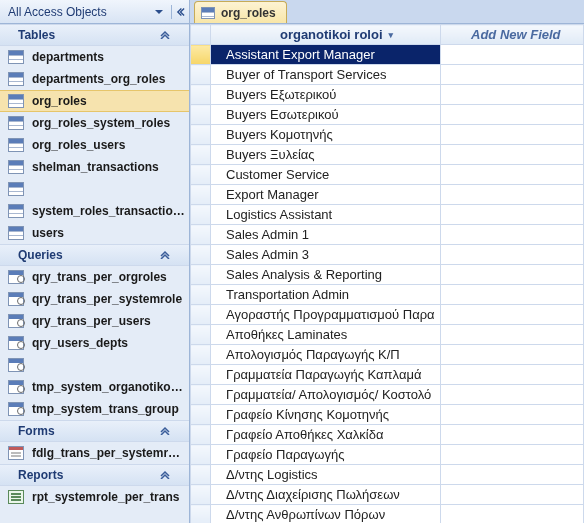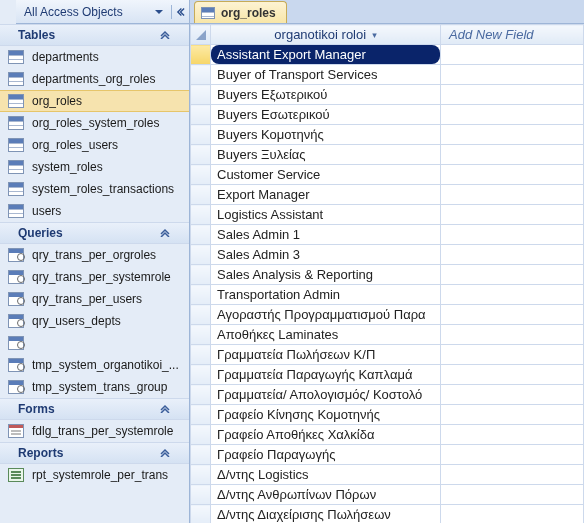--- a/index.html
+++ b/index.html
@@ -24,21 +24,20 @@
   .nav-header {
     height: 24px;
     background: linear-gradient(#f0f5fc, #d8e4f4);
     border-bottom: 1px solid #9db5d7;
     display: flex;
     align-items: center;
     padding: 0 4px 0 8px;
     color: #1f3b73;
     font-size: 12px;
     gap: 4px;
-    margin-left: 16px;
   }
   .nav-header .title { flex: 1; }
   .nav-header .chev {
     width: 16px; height: 16px;
     display: flex; align-items: center; justify-content: center;
     color: #2b4e8c;
   }
   .nav-header .collapse {
     width: 14px; height: 14px;
     border-left: 1px solid #9db5d7;
@@ -67,20 +66,21 @@
   }
   .obj-item {
     height: 22px;
     display: flex;
     align-items: center;
     padding: 0 4px 0 8px;
     gap: 8px;
     color: #1a1a1a;
     border-bottom: 1px solid transparent;
     cursor: pointer;
+    font-weight: bold;
   }
   .obj-item.selected {
     background: #f6e3ae;
     border-top: 1px solid #e6c56a;
     border-bottom: 1px solid #e6c56a;
   }
   .obj-item .label {
     overflow: hidden;
     text-overflow: ellipsis;
     white-space: nowrap;
@@ -183,42 +183,43 @@
     border: 1px solid #cdd9ec;
     height: 20px;
     padding: 0;
     font-size: 13px;
     color: #222;
     text-align: left;
   }
   .datasheet th {
     background: linear-gradient(#f4f8fd, #e0eaf6);
     color: #1f3b73;
-    font-weight: normal;
+    font-weight: bold;
     position: relative;
+    padding-left: 22px;
   }
   th.row-selector, td.row-selector {
     width: 20px;
     background: linear-gradient(#f4f8fd, #e4edf8);
   }
   th.sel-all {
     background: linear-gradient(#f0f5fc, #dde8f6);
   }
   .col-header-inner {
     display:flex;align-items:center;justify-content:center;gap:6px;height:100%;
     padding:0 6px;
   }
   .col-header-inner .dd {
     font-size:9px;color:#4a6aa0;
   }
   .addfield { color:#4a6aa0; font-style: italic; padding:0 8px; }
   .cell-inner {
-    padding: 1px 6px;
+    padding: 1px 15px;
     overflow:hidden;text-overflow:ellipsis;white-space:nowrap;
-    height:100%;display:flex;align-items:center;border-radius:8px;
+    height:100%;display:flex;align-items:center;
   }
   tr.active td.row-selector {
     background: linear-gradient(#fdeaa6, #f6d668);
   }
   .cell-selected .cell-inner {
     background:#0a246a;color:#fff;
   }
   col.c-sel { width:20px; }
   col.c1 { width:230px; }
   col.c2 { width:auto; }
@@ -267,21 +268,24 @@
     <div class="obj-item">
         <span class="icon-table"></span>
         <span class="label">org_roles_system_roles</span>
       </div>
     <div class="obj-item">
         <span class="icon-table"></span>
         <span class="label">org_roles_users</span>
       </div>
     <div class="obj-item">
         <span class="icon-table"></span>
-        <span class="label">system_roles</span>
+        <span class="label">shelman_transactions</span>
+      </div>
+    <div class="obj-item">
+        <span class="icon-table"></span>
       </div>
     <div class="obj-item">
         <span class="icon-table"></span>
         <span class="label">system_roles_transactions</span>
       </div>
     <div class="obj-item">
         <span class="icon-table"></span>
         <span class="label">users</span>
       </div>
 
@@ -488,21 +492,21 @@
           <tr>
             <td class="row-selector"></td>
             <td>
               <div class="cell-inner">Αποθήκες Laminates</div>
             </td>
             <td></td>
           </tr>
           <tr>
             <td class="row-selector"></td>
             <td>
-              <div class="cell-inner">Γραμματεία Πωλήσεων Κ/Π</div>
+              <div class="cell-inner">Απολογισμός Παραγωγής Κ/Π</div>
             </td>
             <td></td>
           </tr>
           <tr>
             <td class="row-selector"></td>
             <td>
               <div class="cell-inner">Γραμματεία Παραγωγής Καπλαμά</div>
             </td>
             <td></td>
           </tr>
@@ -537,27 +541,27 @@
           <tr>
             <td class="row-selector"></td>
             <td>
               <div class="cell-inner">Δ/ντης Logistics</div>
             </td>
             <td></td>
           </tr>
           <tr>
             <td class="row-selector"></td>
             <td>
+              <div class="cell-inner">Δ/ντης Διαχείρισης Πωλήσεων</div>
+            </td>
+            <td></td>
+          </tr>
+          <tr>
+            <td class="row-selector"></td>
+            <td>
               <div class="cell-inner">Δ/ντης Ανθρωπίνων Πόρων</div>
-            </td>
-            <td></td>
-          </tr>
-          <tr>
-            <td class="row-selector"></td>
-            <td>
-              <div class="cell-inner">Δ/ντης Διαχείρισης Πωλήσεων</div>
             </td>
             <td></td>
           </tr>
         </tbody>
     </table>
   </div>
 </div>
 
 </body></html>

